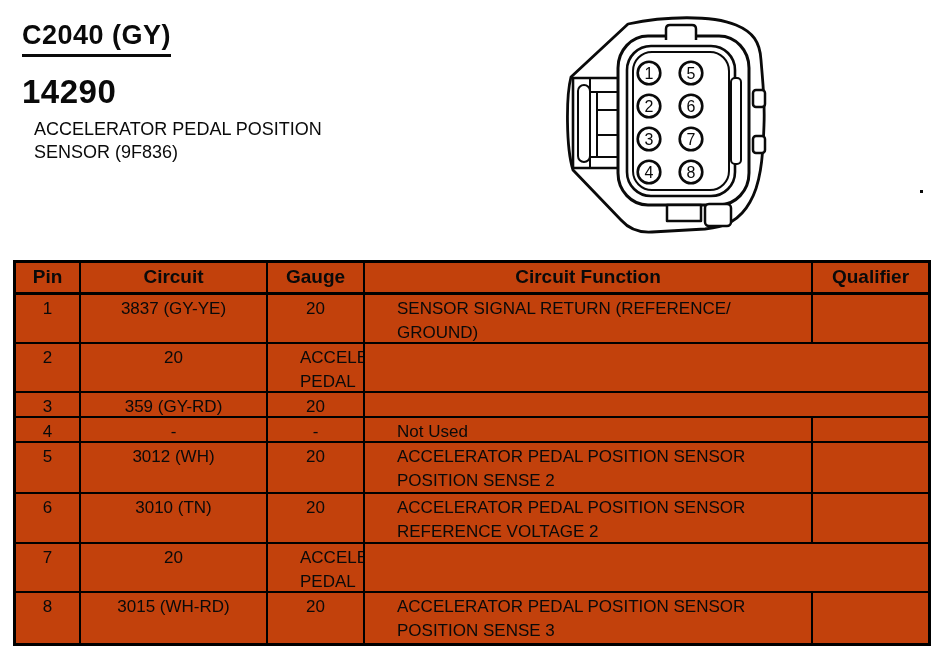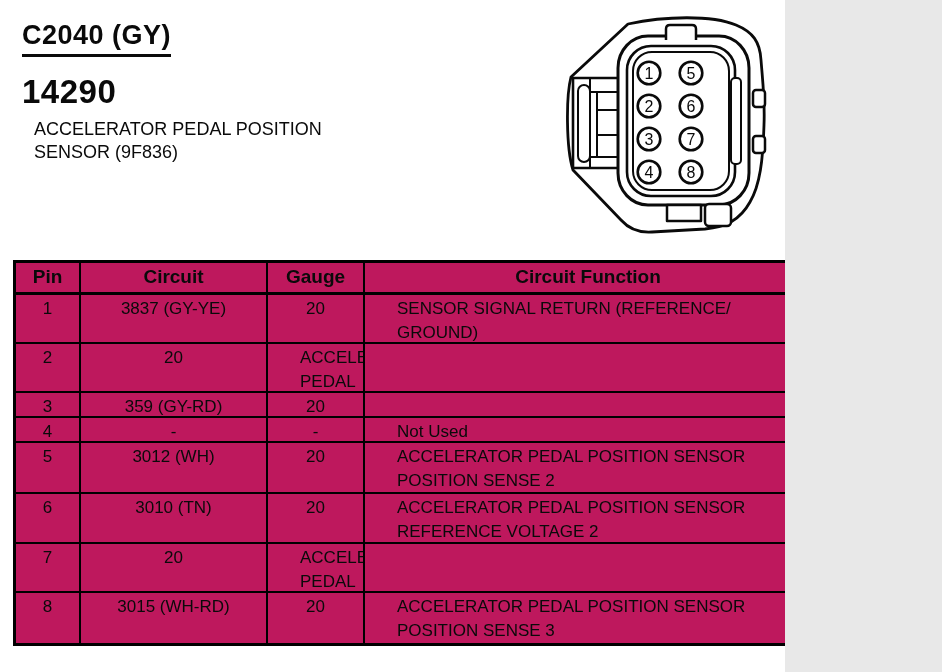--- a/index.html
+++ b/index.html
@@ -1,39 +1,39 @@
 <!DOCTYPE html>
 <html><head>
 <meta charset="utf-8">
 <style>
   * { margin:0; padding:0; box-sizing:border-box; }
   html,body { background:#e8e8e8; }
   .page {
-    position:relative; width:785px; height:672px;
+    position:relative; width:942px; height:672px;
     background:#ffffff; color:#0a0a0a;
     font-family:"Liberation Sans", sans-serif;
     overflow:hidden;
   }
   
   .hdr { position:absolute; left:22px; top:20px; }
   .hdr h1 {
     font-size:27px; font-weight:bold; letter-spacing:0.5px;
     display:inline-block; border-bottom:3px solid #0a0a0a; padding-bottom:3px;
   }
   .hdr h2 { font-size:33px; font-weight:bold; margin-top:16px; letter-spacing:0.5px; }
   .hdr p  { font-size:18px; margin-top:7px; line-height:23px; }
   .multiline { white-space:pre-line;margin-left:12px; }
   
   .connector { position:absolute; left:550px; top:10px; }
   .connector * { vector-effect:none; }
   .pin-num { font-family:"Liberation Sans", sans-serif; font-size:16px; fill:#0a0a0a; text-anchor:middle; }
   
   .pin-table {
     position:absolute; left:13px; top:260px; width:918px;
-    border:3px solid #000; background:#be185d;
+    border:3px solid #000; background:#c2410c;
     font-size:17px; line-height:24px;
   }
   .tr { display:grid; grid-template-columns:65px 187px 97px 448px 1fr; border-bottom:2px solid #000; }
   .tr:last-child { border-bottom:none; }
   .tr.head { border-bottom:3px solid #000; font-weight:bold; font-size:19px; }
   .td { border-right:2px solid #000; padding-top:2px; overflow:hidden; }
   .td:last-child { border-right:none;text-align:center; }
   .c { text-align:center; }
   .fn { text-align:left; padding-left:20px; padding-right:4px; }
   .h32{height:32px}.h49{height:49px}.h25{height:25px}.h51{height:51px}.h50{height:50px}

